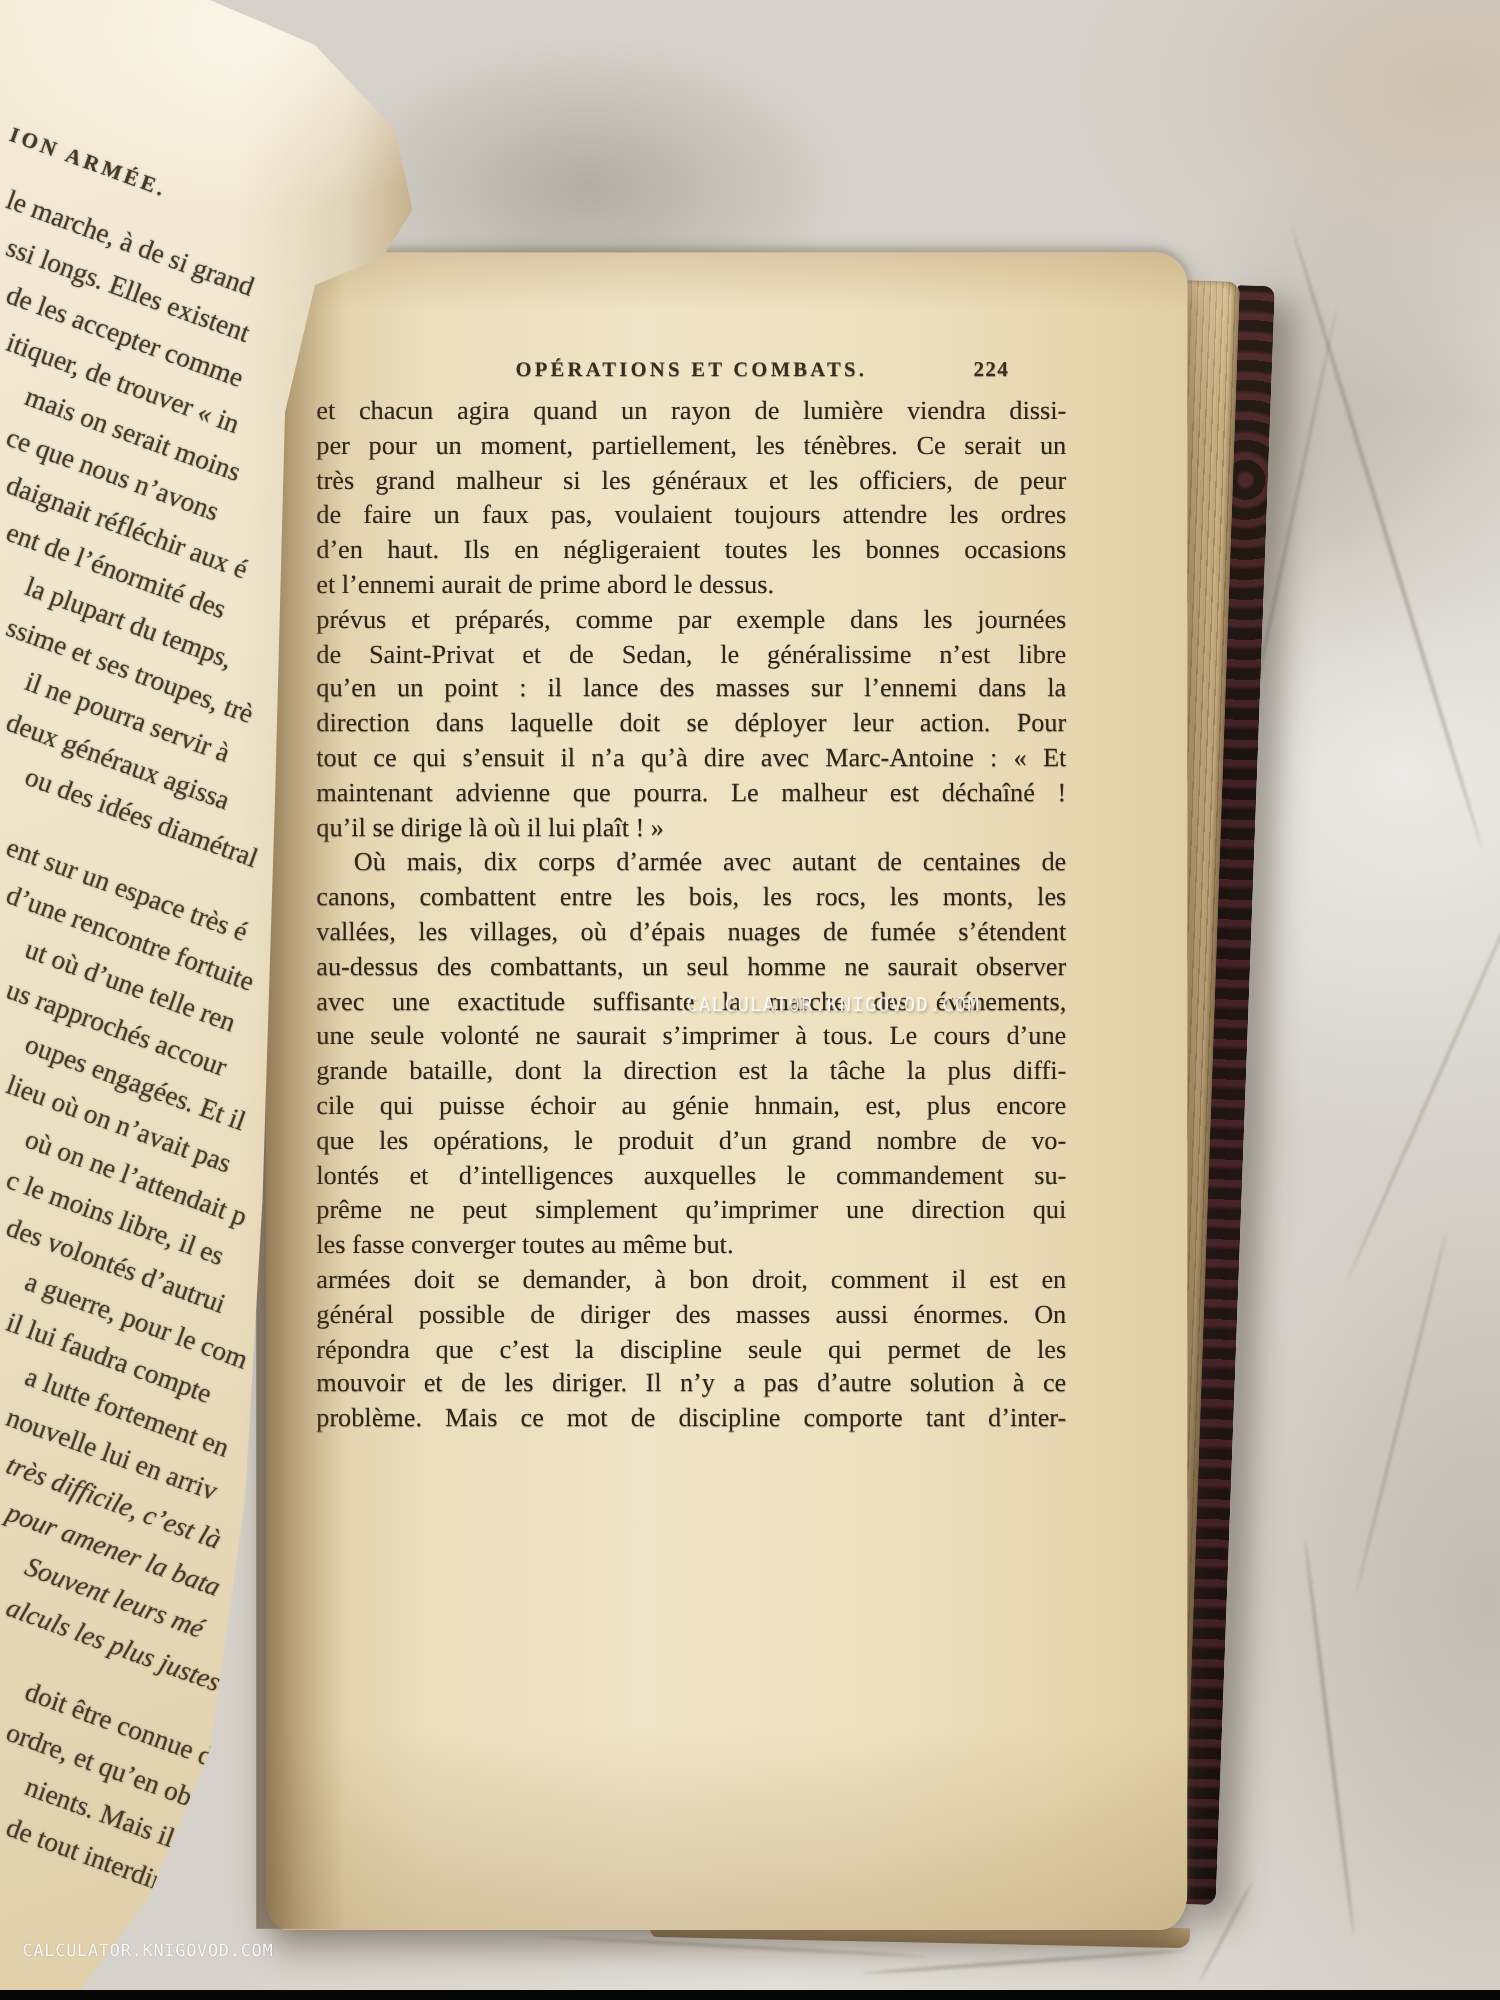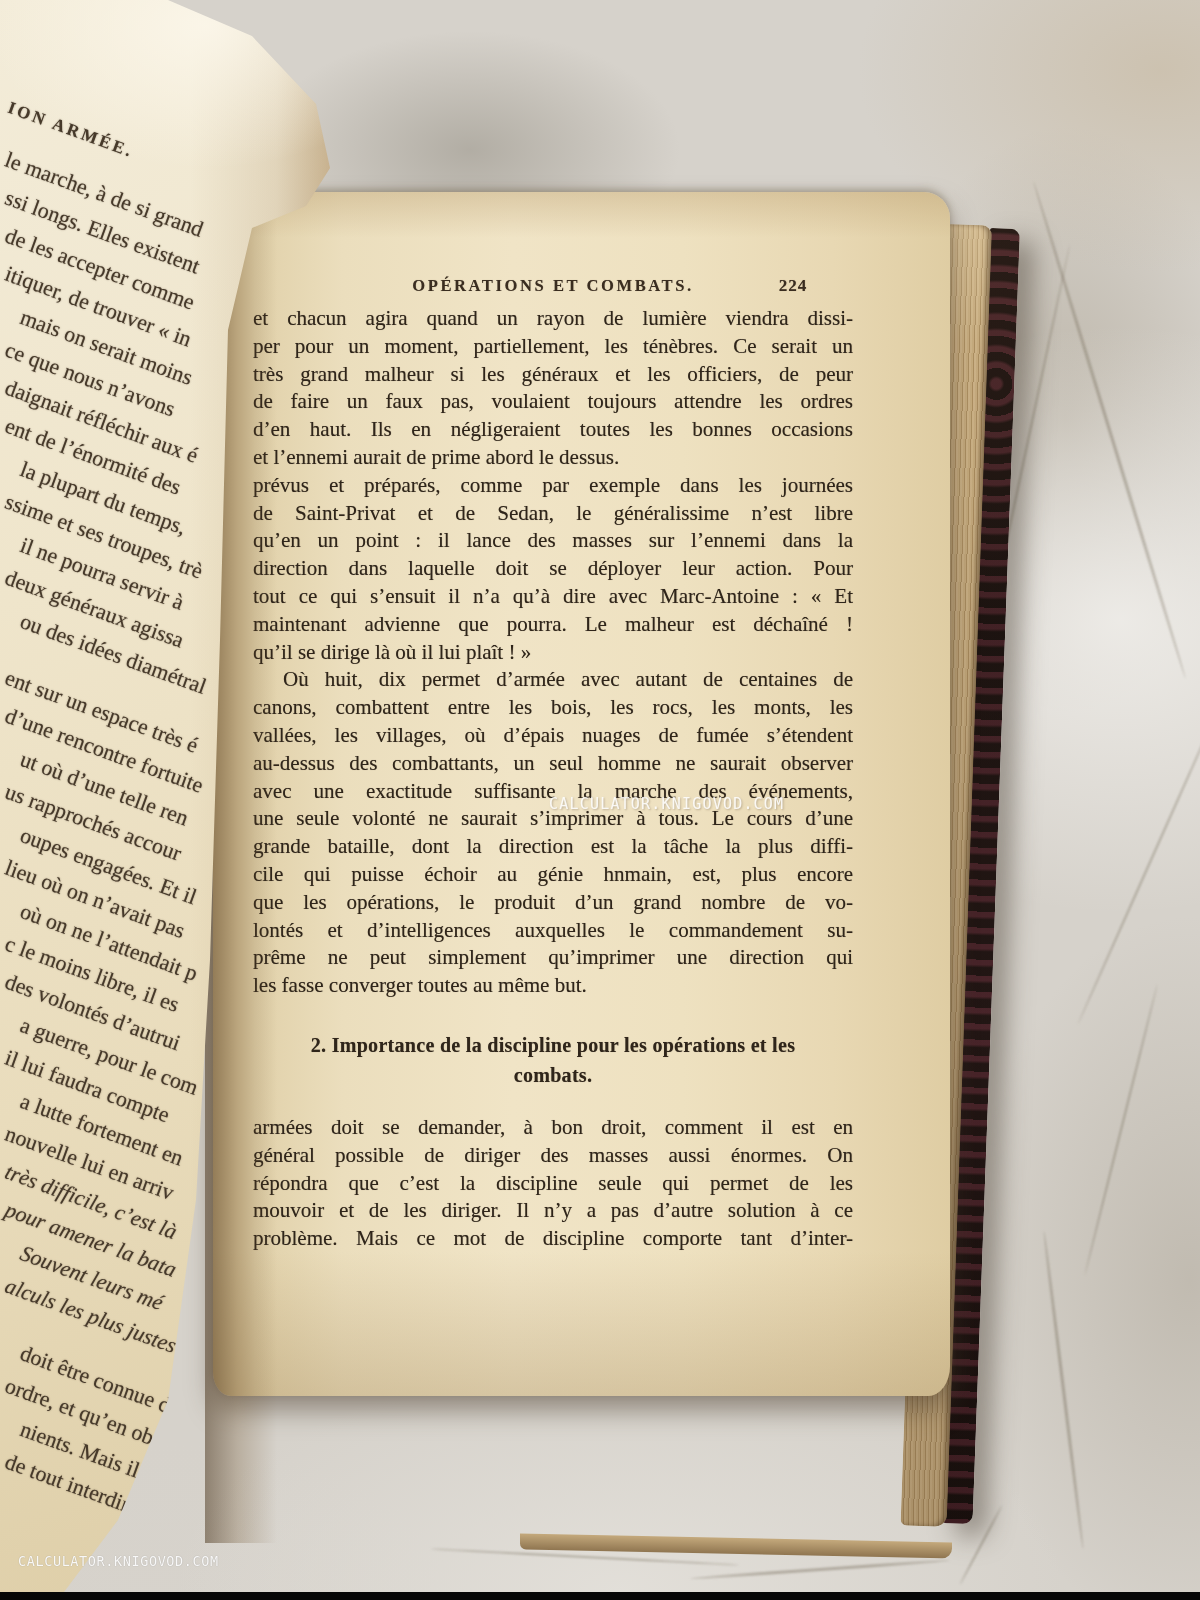--- a/index.html
+++ b/index.html
@@ -41,21 +41,21 @@
     background:
       linear-gradient(180deg, rgba(255,240,205,.25), rgba(0,0,0,0) 120px, rgba(60,40,20,.2) 100%),
       repeating-linear-gradient(90deg,#c6ab7e 0 2px,#ac8f62 2px 3px,#cdb388 3px 5px);
     background-color:#bfa576;
     box-shadow:inset -4px 0 5px rgba(60,40,20,.45);}
   .block-bottom{position:absolute;left:520px;top:1538px;width:432px;height:16px;z-index:3;
     transform:skewY(1.2deg);border-radius:0 0 10px 6px;
     background:linear-gradient(180deg,#c4a97c,#8f7550);}
 
   
-  .page-right{position:absolute;left:213px;top:192px;width:737px;height:1204px;z-index:4;
+  .page-right{position:absolute;left:213px;top:202px;width:737px;height:1342px;z-index:4;
     border-radius:14px 26px 22px 18px / 20px 26px 30px 24px;
     background:
       linear-gradient(180deg, rgba(186,158,112,.38) 0, rgba(0,0,0,0) 46px, rgba(0,0,0,0) 88%, rgba(166,140,96,.35) 100%),
       linear-gradient(90deg,#cdb68a 0,#e1d1aa 42px,#ebdebd 130px,#f0e4c6 300px,#eee1c0 470px,#e8d8b3 620px,#dfcda3 100%);
     box-shadow:0 -3px 7px rgba(95,80,55,.35), 0 14px 26px rgba(75,62,45,.5);}
   .rp-header-row{position:absolute;left:40px;top:84px;width:600px;height:26px;}
   .rp-title{position:absolute;left:0;top:0;width:100%;text-align:center;
     font-size:16.5px;letter-spacing:2.6px;color:#3a2d20;font-weight:600;
     text-shadow:.3px .4px .7px rgba(58,45,32,.4);}
   .rp-folio{position:absolute;left:480px;top:0;width:120px;text-align:center;
@@ -136,36 +136,32 @@
       <div class="rp-para">
           <div class="rp-line">prévus et préparés, comme par exemple dans les journées</div>
           <div class="rp-line">de Saint-Privat et de Sedan, le généralissime n’est libre</div>
           <div class="rp-line">qu’en un point : il lance des masses sur l’ennemi dans la</div>
           <div class="rp-line">direction dans laquelle doit se déployer leur action. Pour</div>
           <div class="rp-line">tout ce qui s’ensuit il n’a qu’à dire avec Marc-Antoine : « Et</div>
           <div class="rp-line">maintenant advienne que pourra. Le malheur est déchaîné !</div>
           <div class="rp-line last">qu’il se dirige là où il lui plaît ! »</div>
       </div>
       <div class="rp-para">
-        <div class="rp-line ind">Où huit, dix permet d’armée avec autant de centaines de</div>
+        <div class="rp-line ind">Où mais, dix corps d’armée avec autant de centaines de</div>
           <div class="rp-line">canons, combattent entre les bois, les rocs, les monts, les</div>
           <div class="rp-line">vallées, les villages, où d’épais nuages de fumée s’étendent</div>
           <div class="rp-line">au-dessus des combattants, un seul homme ne saurait observer</div>
           <div class="rp-line">avec une exactitude suffisante la marche des événements,</div>
           <div class="rp-line">une seule volonté ne saurait s’imprimer à tous. Le cours d’une</div>
           <div class="rp-line">grande bataille, dont la direction est la tâche la plus diffi-</div>
           <div class="rp-line">cile qui puisse échoir au génie hnmain, est, plus encore</div>
           <div class="rp-line">que les opérations, le produit d’un grand nombre de vo-</div>
           <div class="rp-line">lontés et d’intelligences auxquelles le commandement su-</div>
           <div class="rp-line">prême ne peut simplement qu’imprimer une direction qui</div>
           <div class="rp-line last">les fasse converger toutes au même but.</div>
-      </div>
-      <div class="rp-para rp-heading">
-        <div class="rp-line hc">2. Importance de la discipline pour les opérations et les</div>
-          <div class="rp-line hc">combats.</div>
       </div>
       <div class="rp-para">
           <div class="rp-line">armées doit se demander, à bon droit, comment il est en</div>
           <div class="rp-line">général possible de diriger des masses aussi énormes. On</div>
           <div class="rp-line">répondra que c’est la discipline seule qui permet de les</div>
           <div class="rp-line">mouvoir et de les diriger. Il n’y a pas d’autre solution à ce</div>
           <div class="rp-line">problème. Mais ce mot de discipline comporte tant d’inter-</div>
       </div>
     </div>
   </div>

